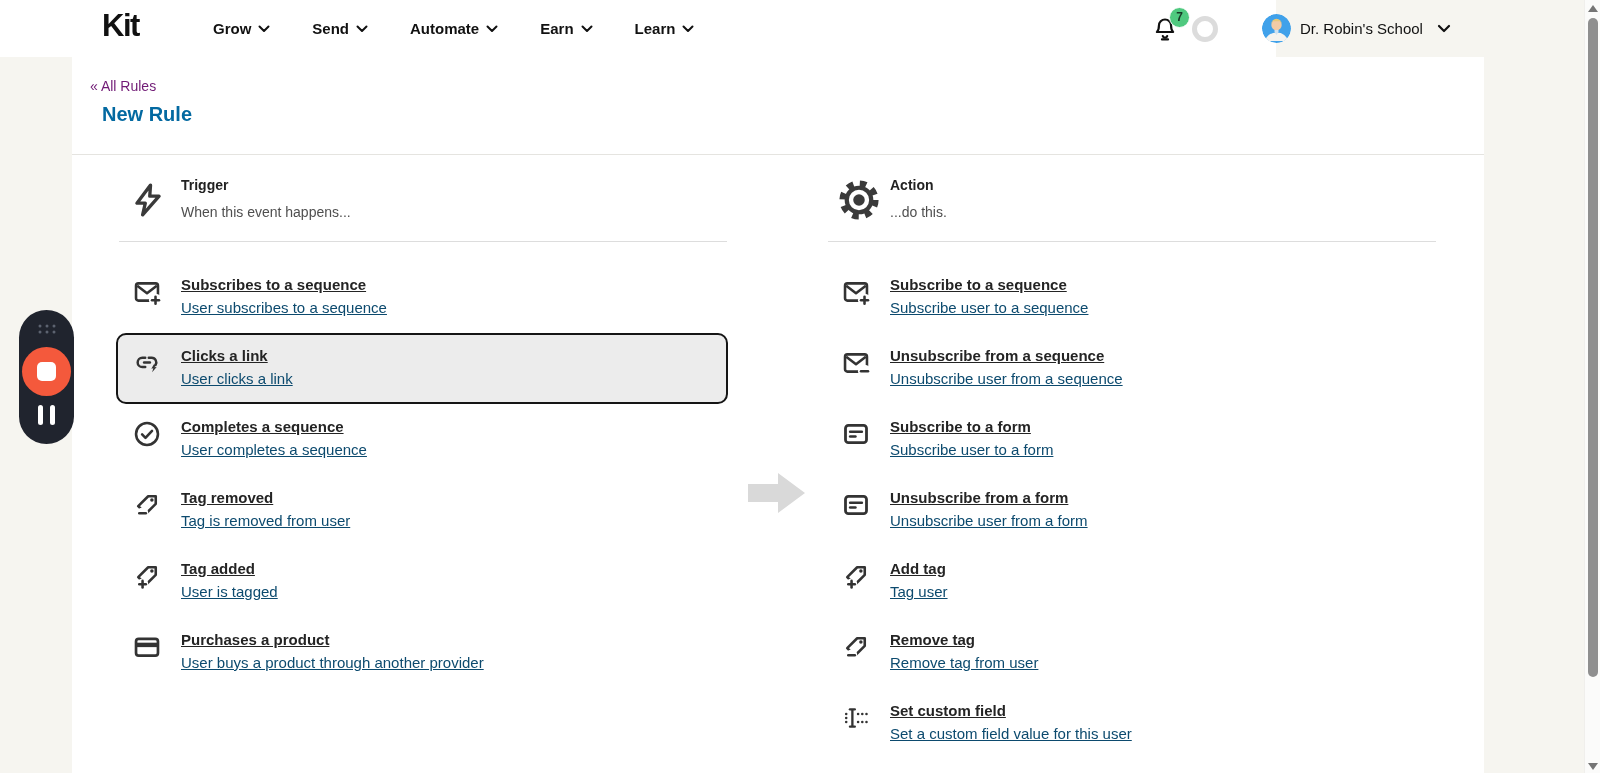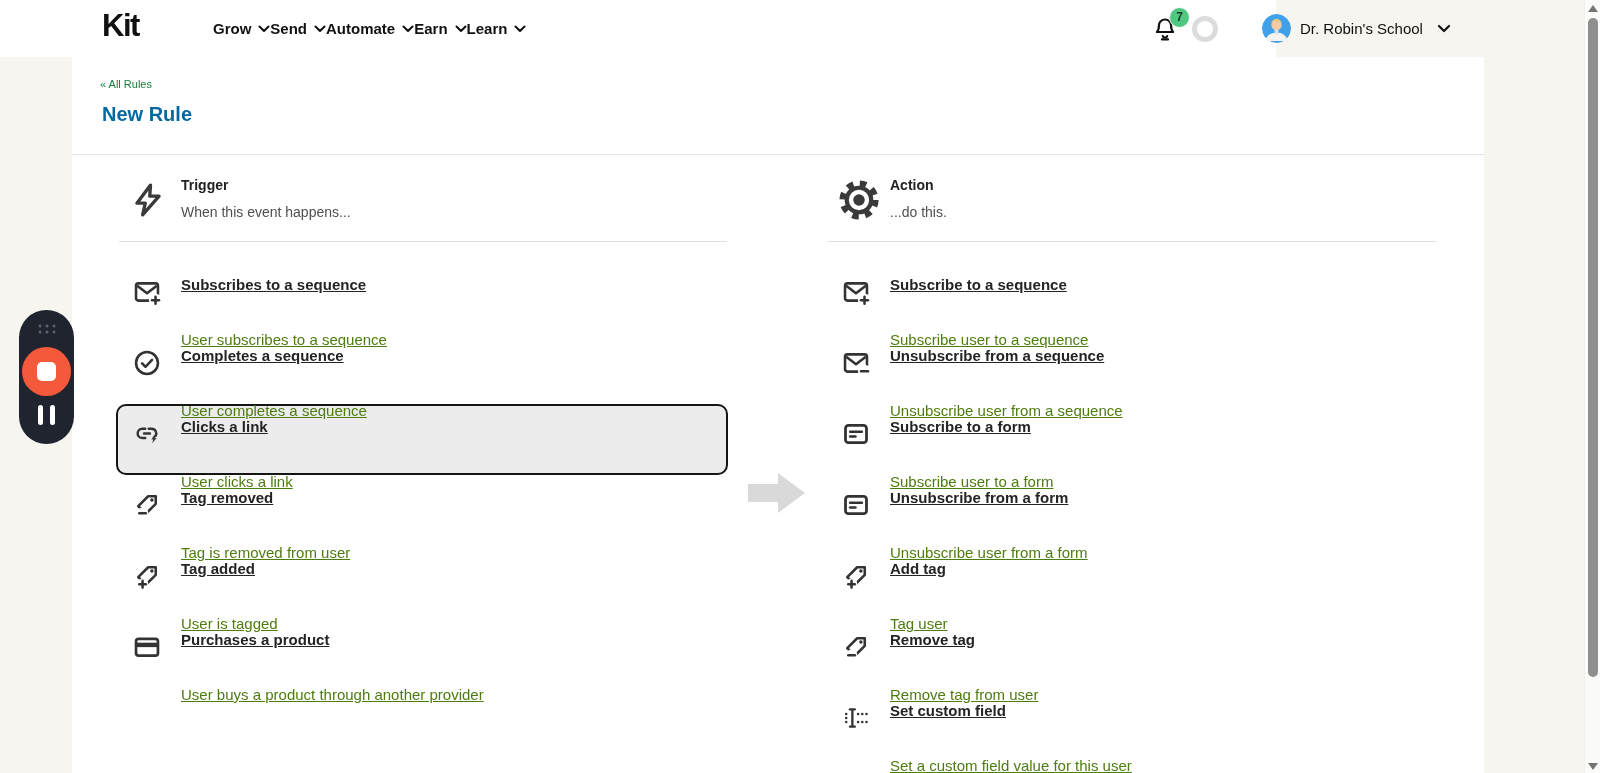--- a/index.html
+++ b/index.html
@@ -12,53 +12,53 @@
   }
   
   .nav {
     position:absolute; left:0; top:0; width:1276px; height:57px;
     background:#ffffff; display:flex; align-items:center;
   }
   .logo {
     position:absolute; left:102px; top:8px;
     font-size:31px; font-weight:900; letter-spacing:-1.5px; color:#111;
   }
-  .nav-menu { position:absolute; left:213px; top:0; height:57px; display:flex; align-items:center; }
+  .nav-menu { position:absolute; left:213px; top:0; height:57px; display:flex; align-items:center; gap:42px; }
   .nav-item { display:flex; align-items:center; gap:7px; font-size:15px; font-weight:600; color:#111; cursor:pointer; }
   .nav-right { position:absolute; left:1152px; top:0; height:57px; display:flex; align-items:center; }
   .bell-wrap { position:relative; width:26px; height:26px; margin-right:14px; }
   .badge {
     position:absolute; top:-9px; right:-12px; width:21px; height:21px; border-radius:50%;
     background:#4fc97f; color:#173826; font-size:12px; font-weight:700;
     display:flex; align-items:center; justify-content:center; border:1px solid #fff;
   }
   .ring { width:26px; height:26px; border-radius:50%; border:5px solid #dcdcdc; margin-right:44px; }
   .avatar { width:29px; height:29px; border-radius:50%; overflow:hidden; margin-right:9px; flex:0 0 auto; }
   .account-name { font-size:15px; font-weight:400; color:#111; margin-right:14px; white-space:nowrap; }
   
   .card {
     position:absolute; left:72px; top:57px; width:1412px; height:716px;
     background:#ffffff;
   }
-  .back-link { position:absolute; left:28px; top:21px; font-size:11px; color:#15803d; cursor:pointer; }
+  .back-link { position:absolute; left:18px; top:21px; font-size:14px; color:#701a75; cursor:pointer; }
   .page-title { position:absolute; left:30px; top:46px; font-size:20px; font-weight:700; color:#0369a1; }
   .card-divider { position:absolute; left:0; right:0; top:97px; height:1px; background:#e5e4e0; }
   
   .col { position:absolute; top:120px; width:608px; }
   .col-trigger { left:47px; }
   .col-action  { left:756px; }
   .col-head-icon { position:absolute; left:10px; top:2px; }
   .col-title { position:absolute; left:62px; top:0; font-size:14px; font-weight:700; color:#222; }
   .col-subtitle { position:absolute; left:62px; top:27px; font-size:14px; color:#4f4f4f; }
   .col-divider { position:absolute; left:0; right:0; top:64px; height:1px; background:#dddddd; }
   .list { position:absolute; left:0; top:99px; width:608px; }
   .item { position:relative; height:40px; margin-bottom:31px; cursor:pointer; }
   .item .ic { position:absolute; left:14px; top:2px; width:28px; height:28px; }
   .item .t1 { position:absolute; left:62px; top:0;  font-size:15px; font-weight:700; color:#242424; line-height:18px; }
-  .item .t2 { position:absolute; left:62px; top:23px; font-size:15px; color:#4d7c0f; line-height:18px;margin-top:32px; }
+  .item .t2 { position:absolute; left:62px; top:23px; font-size:15px; color:#0c4a6e; line-height:18px; }
   .item.selected::before {
     content:""; position:absolute; left:-3px; right:-1px; top:-14px; bottom:-17px;
     background:#ececec; border:2px solid #151515; border-radius:10px; z-index:0;
   }
   .item > * { z-index:1;text-decoration:underline; }
   
   .flow-arrow { position:absolute; left:676px; top:414px; }
   
   .recorder {
     position:absolute; left:19px; top:310px; width:55px; height:134px;
@@ -174,42 +174,42 @@
             <circle cx="19.3" cy="19" r="5.6" fill="#fff"></circle>
             <line x1="16.3" y1="19" x2="22.3" y2="19" stroke="#333" stroke-width="2.2" stroke-linecap="round"></line>
             <line x1="19.3" y1="16" x2="19.3" y2="22" stroke="#333" stroke-width="2.2" stroke-linecap="round"></line>
           </svg>
         </span>
         <div class="t1">Subscribes to a sequence</div>
         <div class="t2">User subscribes to a sequence</div>
       </div>
 
 
-      <div class="item">
-        <span class="ic">
-          <svg width="28" height="28" viewBox="0 0 24 24">
-            <circle cx="12" cy="12" r="9.4" fill="none" stroke="#333" stroke-width="2.2"></circle>
-            <path d="M7.8 12.4 l2.9 2.9 5.6-6" fill="none" stroke="#333" stroke-width="2.2" stroke-linecap="round" stroke-linejoin="round"></path>
-          </svg>
-        </span>
-        <div class="t1">Completes a sequence</div>
-        <div class="t2">User completes a sequence</div>
-      </div>
-
       <div class="item selected">
         <span class="ic">
           <svg width="28" height="28" viewBox="0 0 24 24">
             <path d="M10.5 15.5 H8 a4 4 0 0 1 0 -8 h2.5" fill="none" stroke="#333" stroke-width="2.1" stroke-linecap="round"></path>
             <path d="M13.5 7.5 H16 a4 4 0 0 1 3.3 6.2" fill="none" stroke="#333" stroke-width="2.1" stroke-linecap="round"></path>
             <line x1="9.5" y1="11.5" x2="14.5" y2="11.5" stroke="#333" stroke-width="2.1" stroke-linecap="round"></line>
             <path d="M17.8 13.2 L15.7 17 l1.7 -0.4 -1 3.4 3.9 -4.6 -1.8 0.3 1.2 -2.5 Z" fill="#333"></path>
           </svg>
         </span>
         <div class="t1">Clicks a link</div>
         <div class="t2">User clicks a link</div>
+      </div>
+
+      <div class="item">
+        <span class="ic">
+          <svg width="28" height="28" viewBox="0 0 24 24">
+            <circle cx="12" cy="12" r="9.4" fill="none" stroke="#333" stroke-width="2.2"></circle>
+            <path d="M7.8 12.4 l2.9 2.9 5.6-6" fill="none" stroke="#333" stroke-width="2.2" stroke-linecap="round" stroke-linejoin="round"></path>
+          </svg>
+        </span>
+        <div class="t1">Completes a sequence</div>
+        <div class="t2">User completes a sequence</div>
       </div>
 
       <div class="item">
         <span class="ic">
           <svg width="28" height="28" viewBox="0 0 24 24">
             <path d="M13 4.5 H19.5 V11 L11 19.5 L4.5 13 Z" fill="none" stroke="#333" stroke-width="2.2" stroke-linejoin="round"></path>
             <circle cx="16.2" cy="7.8" r="1.5" fill="#333"></circle>
             <circle cx="8.2" cy="19" r="4.9" fill="#fff"></circle>
             <line x1="5.4" y1="19" x2="11" y2="19" stroke="#333" stroke-width="2.2" stroke-linecap="round"></line>
           </svg>

